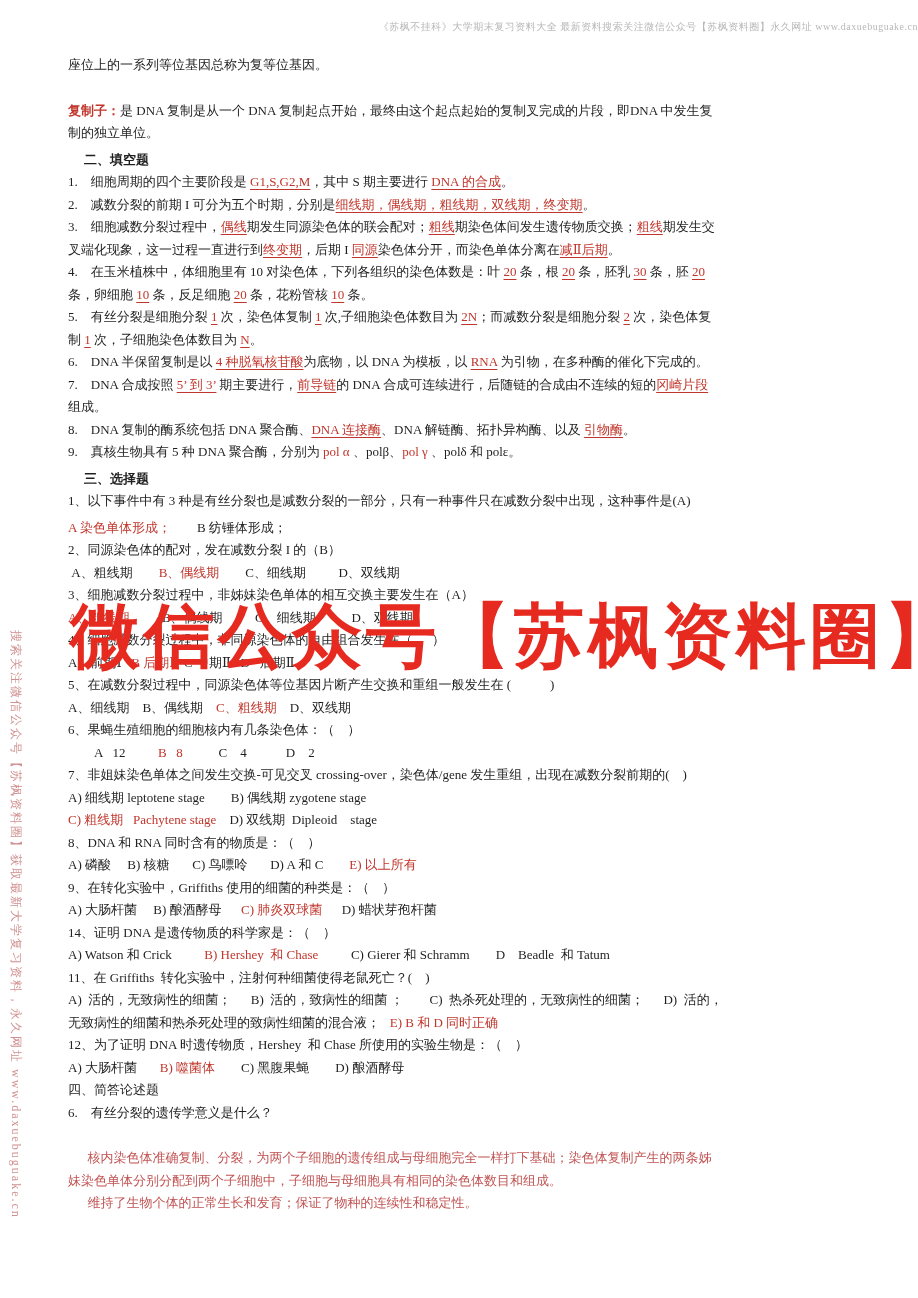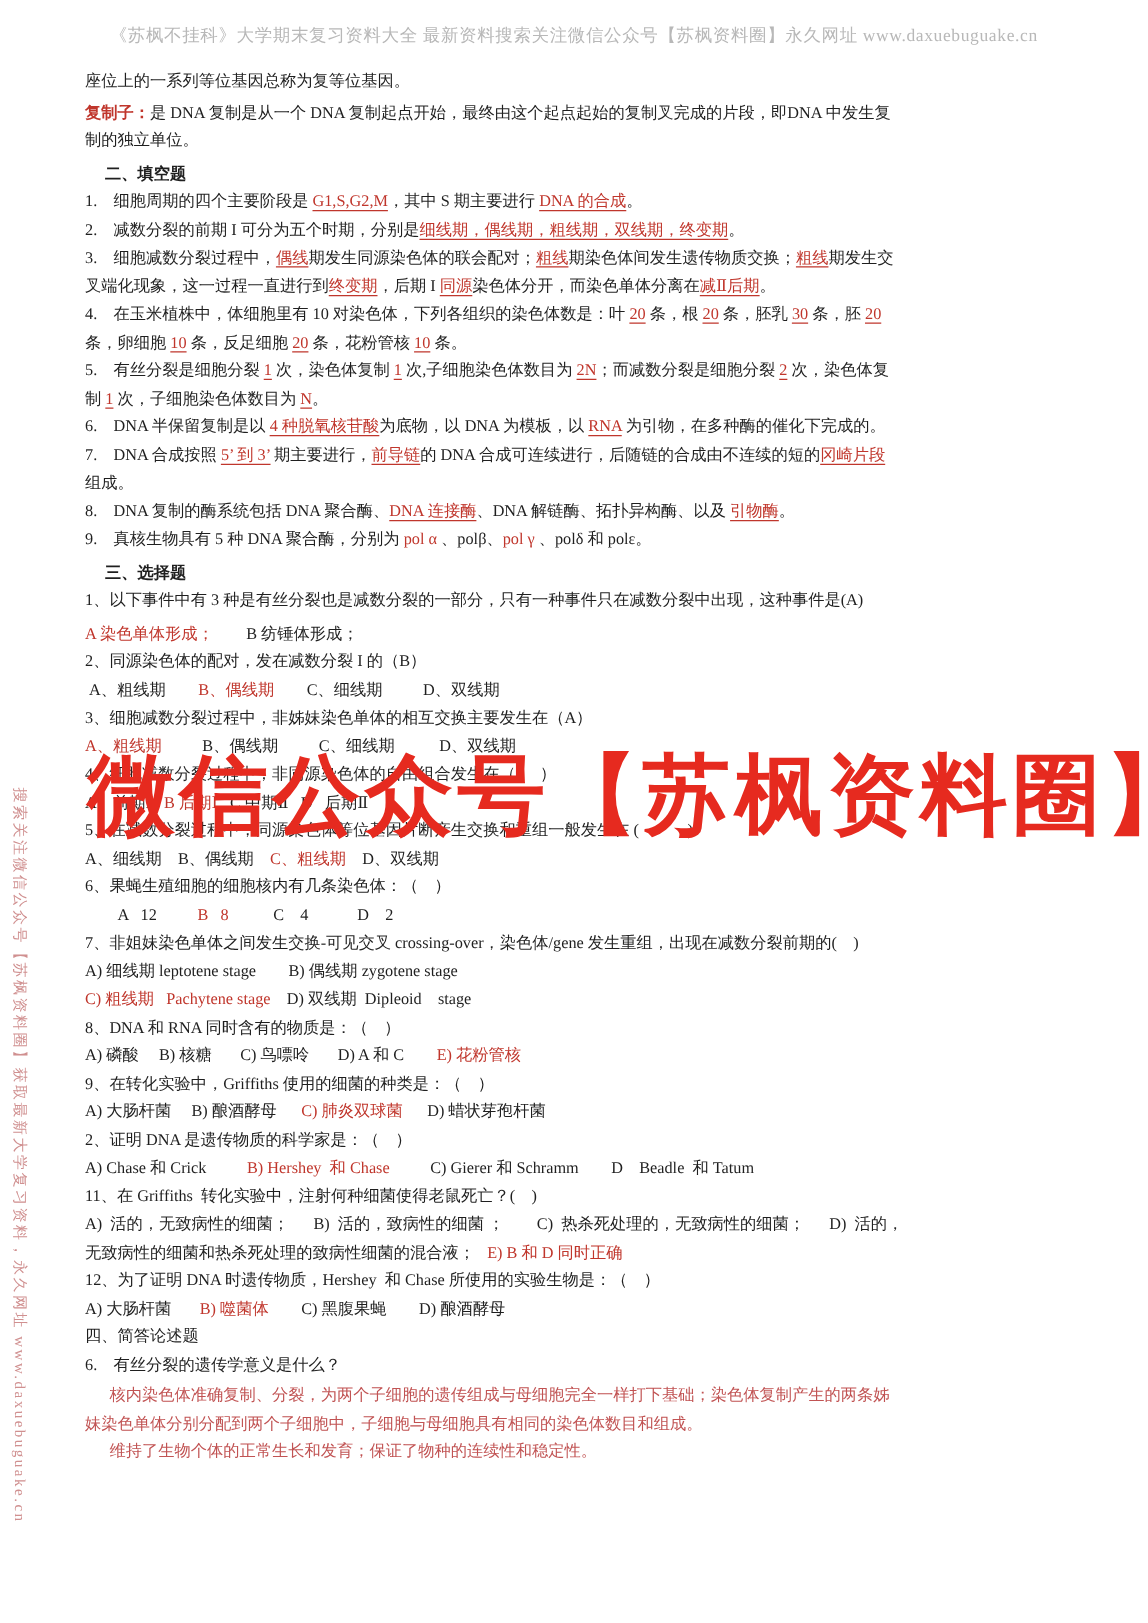--- a/index.html
+++ b/index.html
@@ -3,30 +3,30 @@
 <meta charset="utf-8">
 <style>
   html,body { margin:0; padding:0; background:#ffffff; }
   .page {
     position:relative; width:918px; height:1298px; background:#ffffff;
     overflow:hidden;
     font-family:"Liberation Serif","DejaVu Serif",serif;
   }
   .header {
     position:absolute; top:20px; left:0; width:100%;
-    text-align:center; font-size:14px; letter-spacing:0.5px;
+    text-align:right; font-size:10px; letter-spacing:0.5px;
     color:var(--header-gray,#b8b8b8); white-space:nowrap;
   }
   .doc {
     position:absolute; left:68px; top:54px; width:845px;
     font-size:13px; line-height:22.5px; color:var(--text,#1f1f1f);
   }
   .line { white-space:pre-wrap; min-height:22.5px; }
   .gap-sm { margin-top:4px; }
-  .gap-md { margin-top:2px; }
+  .gap-md { margin-top:23px; }
   .seg-b  { font-weight:bold;margin-left:16px; }
   .seg-rb { font-weight:bold; color:var(--red,#c0362c); }
   .seg-r  { color:var(--red,#c0362c); }
   .seg-ru { color:var(--red,#c0362c); text-decoration:underline; text-decoration-color:var(--red,#c0362c); text-underline-offset:3px; }
   .seg-ra { color:var(--soft-red,#c15353); }
   .wm-center {
     position:absolute; left:70px; top:598px;
     font-size:70px; font-weight:bold; letter-spacing:4px; line-height:1.1;
     color:var(--wm-red,#e62a1f); white-space:nowrap;
     font-family:"Liberation Sans","DejaVu Sans",sans-serif;
@@ -71,25 +71,25 @@
       <div class="line"><span>4、细胞减数分裂过程中，非同源染色体的自由组合发生在（      ）</span></div>
       <div class="line"><span>A、前期Ⅰ   </span><span class="seg-r">B 后期Ⅰ</span><span>   C 中期Ⅱ   D   后期Ⅱ</span></div>
       <div class="line"><span>5、在减数分裂过程中，同源染色体等位基因片断产生交换和重组一般发生在 (            )</span></div>
       <div class="line"><span>A、细线期    B、偶线期    </span><span class="seg-r">C、粗线期</span><span>    D、双线期</span></div>
       <div class="line"><span>6、果蝇生殖细胞的细胞核内有几条染色体：（    ）</span></div>
       <div class="line"><span>        A   12          </span><span class="seg-r">B   8</span><span>           C    4            D    2</span></div>
       <div class="line"><span>7、非姐妹染色单体之间发生交换-可见交叉 crossing-over，染色体/gene 发生重组，出现在减数分裂前期的(    )</span></div>
       <div class="line"><span>A) 细线期 leptotene stage        B) 偶线期 zygotene stage</span></div>
       <div class="line"><span class="seg-r">C) 粗线期   Pachytene stage</span><span>    D) 双线期  Dipleoid    stage</span></div>
       <div class="line"><span>8、DNA 和 RNA 同时含有的物质是：（    ）</span></div>
-      <div class="line"><span>A) 磷酸     B) 核糖       C) 鸟嘌呤       D) A 和 C        </span><span class="seg-r">E) 花粉管核</span></div>
+      <div class="line"><span>A) 磷酸     B) 核糖       C) 鸟嘌呤       D) A 和 C        </span><span class="seg-r">E) 以上所有</span></div>
       <div class="line"><span>9、在转化实验中，Griffiths 使用的细菌的种类是：（    ）</span></div>
       <div class="line"><span>A) 大肠杆菌     B) 酿酒酵母      </span><span class="seg-r">C) 肺炎双球菌</span><span>      D) 蜡状芽孢杆菌</span></div>
-      <div class="line"><span>2、证明 DNA 是遗传物质的科学家是：（    ）</span></div>
-      <div class="line"><span>A) Chase 和 Crick          </span><span class="seg-r">B) Hershey  和 Chase</span><span>          C) Gierer 和 Schramm        D    Beadle  和 Tatum</span></div>
+      <div class="line"><span>14、证明 DNA 是遗传物质的科学家是：（    ）</span></div>
+      <div class="line"><span>A) Watson 和 Crick          </span><span class="seg-r">B) Hershey  和 Chase</span><span>          C) Gierer 和 Schramm        D    Beadle  和 Tatum</span></div>
       <div class="line"><span>11、在 Griffiths  转化实验中，注射何种细菌使得老鼠死亡？(    )</span></div>
       <div class="line"><span>A)  活的，无致病性的细菌；      B)  活的，致病性的细菌 ；        C)  热杀死处理的，无致病性的细菌；      D)  活的，</span></div>
       <div class="line"><span>无致病性的细菌和热杀死处理的致病性细菌的混合液；   </span><span class="seg-r">E) B 和 D 同时正确</span></div>
       <div class="line"><span>12、为了证明 DNA 时遗传物质，Hershey  和 Chase 所使用的实验生物是：（    ）</span></div>
       <div class="line"><span>A) 大肠杆菌       </span><span class="seg-r">B) 噬菌体</span><span>        C) 黑腹果蝇        D) 酿酒酵母</span></div>
       <div class="line"><span>四、简答论述题</span></div>
       <div class="line"><span>6.    有丝分裂的遗传学意义是什么？</span></div>
       <div class="line gap-md"><span class="seg-ra">      核内染色体准确复制、分裂，为两个子细胞的遗传组成与母细胞完全一样打下基础；染色体复制产生的两条姊</span></div>
       <div class="line"><span class="seg-ra">妹染色单体分别分配到两个子细胞中，子细胞与母细胞具有相同的染色体数目和组成。</span></div>
       <div class="line"><span class="seg-ra">      维持了生物个体的正常生长和发育；保证了物种的连续性和稳定性。</span></div>

